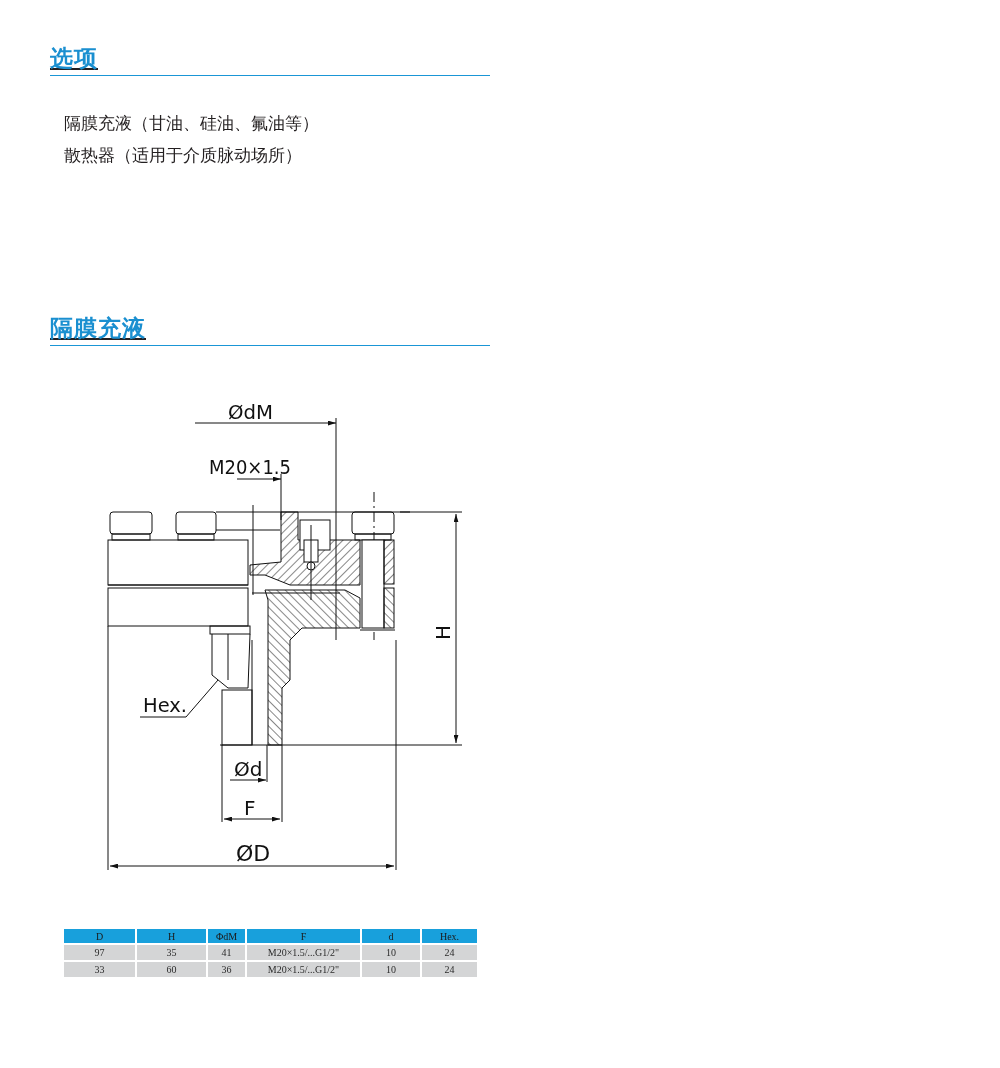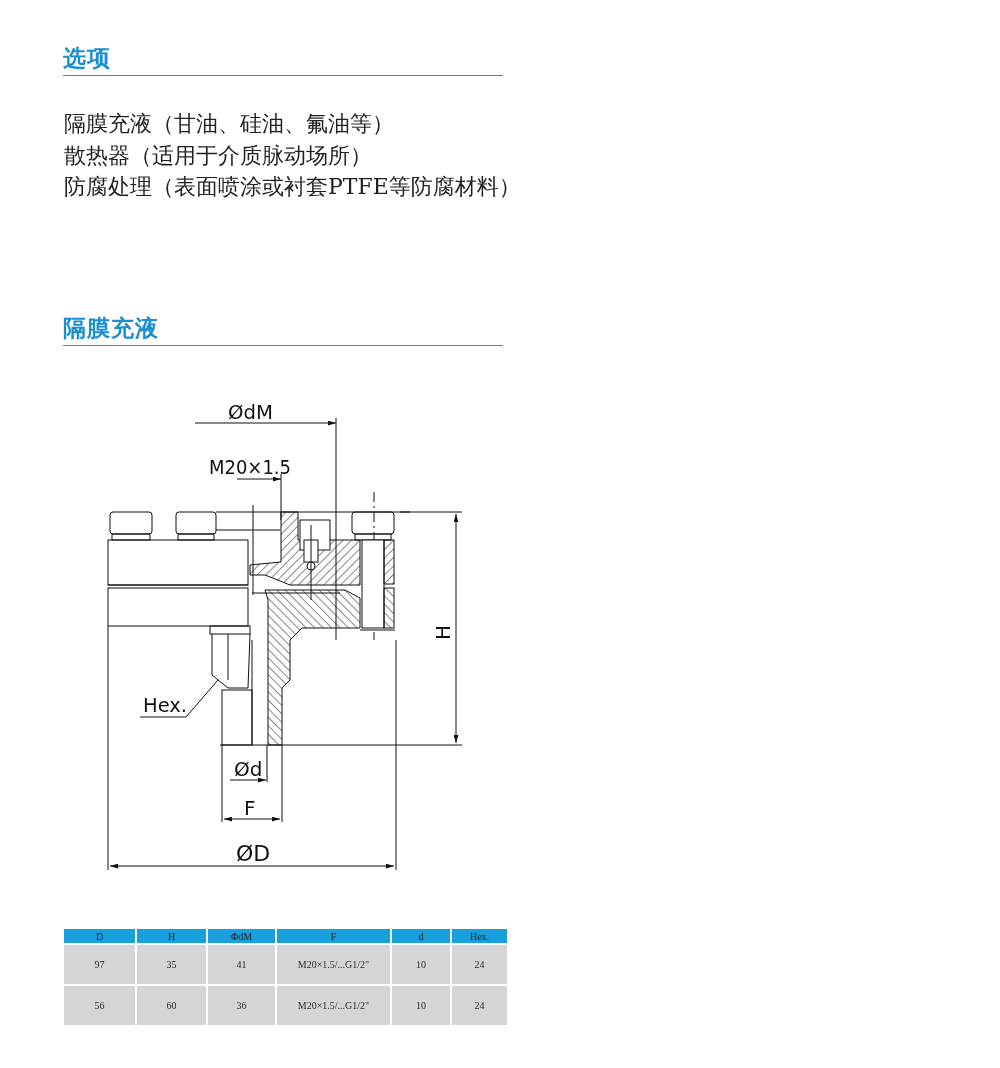--- a/index.html
+++ b/index.html
@@ -1,42 +1,41 @@
 <!DOCTYPE html>
 <html><head>
 <meta charset="utf-8">
 <style>
   html, body { margin:0; padding:0; background:#ffffff; }
   body { width:1000px; height:1068px; position:relative; overflow:hidden;
          font-family:"DejaVu Serif", "Liberation Serif", serif; color:#231f20; }
-  .section-head { position:absolute; left:63px; width:440px; border-bottom:1.5px solid #1a96d6; }
+  .section-head { position:absolute; left:50px; width:440px; border-bottom:1.5px solid #1a96d6;text-decoration:underline; }
   .section-title { font-family:"DejaVu Serif", serif; font-weight:bold; font-size:23px;
                    color:#1a8fd0; line-height:30px; letter-spacing:1px; }
   #sec1 { top:43px; height:32px; }
   #sec2 { top:313px; height:32px; }
   .options { position:absolute; left:64px; top:108px; margin:0; padding:0; list-style:none; }
-  .options li { font-family:"DejaVu Serif","Liberation Serif",serif; font-size:22px; line-height:31.5px; color:#231f20; }
+  .options li { font-family:"DejaVu Serif","Liberation Serif",serif; font-size:17px; line-height:31.5px; color:#231f20; }
   .diagram { position:absolute; left:100px; top:390px; width:380px; height:490px; }
   table.spec { position:absolute; left:64px; top:929px; border-collapse:separate; border-spacing:2px 2px;
                font-family:"Liberation Serif","DejaVu Serif",serif; font-size:10px; margin-left:-2px; margin-top:-2px; }
   table.spec th { background:#18a0dc; color:#1b1b1b; font-weight:normal; height:14px; padding:0; text-align:center; }
-  table.spec td { background:#d4d5d6; color:#2b2b2b; height:15px; padding:12px; text-align:center; }
-  .c1{width:71px}.c2{width:69px}.c3{width:67px}.c4{width:113px}.c5{width:58px}.c6{width:55px}
+  table.spec td { background:#d4d5d6; color:#2b2b2b; height:15px; padding:0; text-align:center; }
+  .c1{width:71px}.c2{width:69px}.c3{width:37px}.c4{width:113px}.c5{width:58px}.c6{width:55px}
 </style>
 </head>
 <body>
 
 <div class="section-head" id="sec1">
   <div class="section-title">选项</div>
 </div>
 
 <ul class="options">
   <li>隔膜充液（甘油、硅油、氟油等）</li>
   <li>散热器（适用于介质脉动场所）</li>
-  <li>防腐处理（表面喷涂或衬套PTFE等防腐材料）</li>
 </ul>
 
 <div class="section-head" id="sec2">
   <div class="section-title">隔膜充液</div>
 </div>
 
 <svg class="diagram" viewBox="100 390 380 490" width="380" height="490" font-family="DejaVu Sans, sans-serif" stroke="#111" fill="none" stroke-width="1">
   <defs>
     <pattern id="hatch" patternUnits="userSpaceOnUse" width="6" height="6" patternTransform="rotate(45)">
       <line x1="0" y1="0" x2="0" y2="6" stroke="#111" stroke-width="1"></line>
@@ -132,21 +131,21 @@
   <tbody>
     <tr>
       <td>97</td>
       <td>35</td>
       <td>41</td>
       <td>M20×1.5/...G1/2"</td>
       <td>10</td>
       <td>24</td>
     </tr>
     <tr>
-      <td>56</td>
+      <td>33</td>
       <td>60</td>
       <td>36</td>
       <td>M20×1.5/...G1/2"</td>
       <td>10</td>
       <td>24</td>
     </tr>
   </tbody>
 </table>
 
 </body></html>

